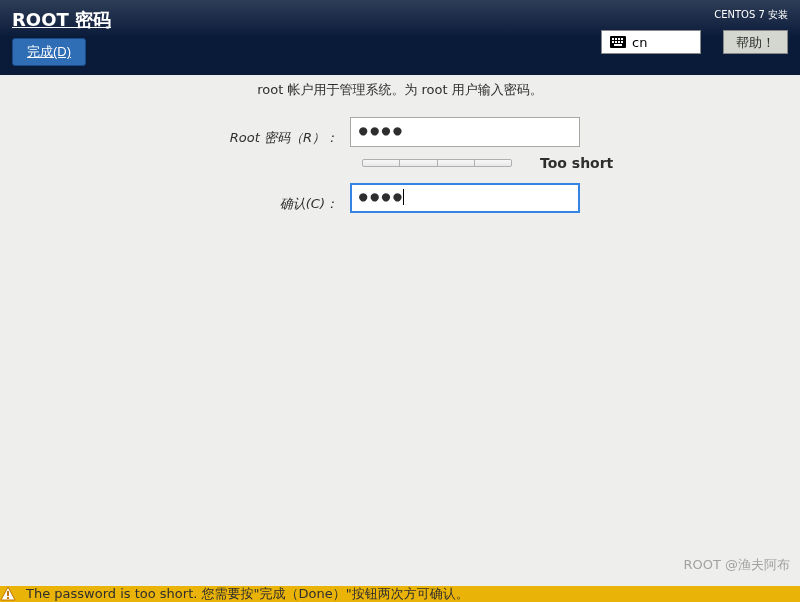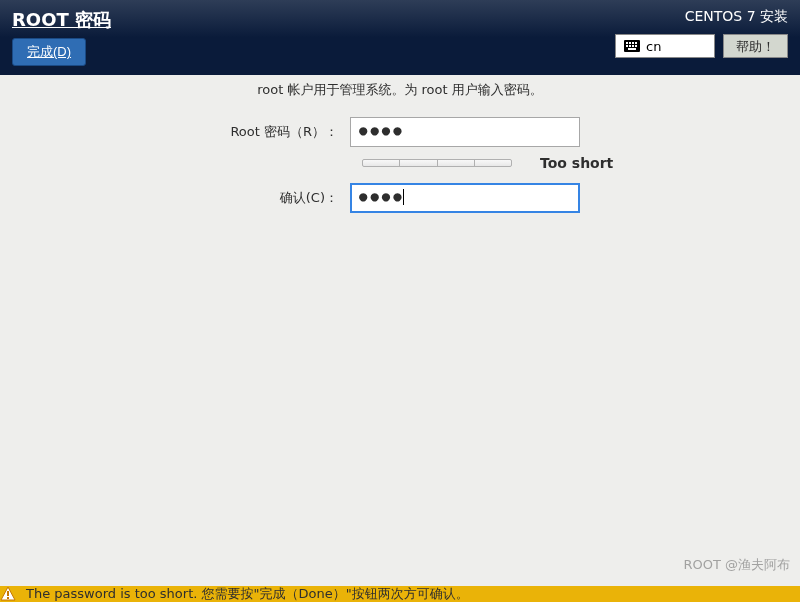--- a/index.html
+++ b/index.html
@@ -33,25 +33,25 @@
       background: #2f6db4;
       color: #fff;
       border: 1px solid #1a4a85;
       border-radius: 3px;
       padding: 4px 14px;
       font-size: 13px;
       cursor: pointer;
     }
     .header-right { display: flex; flex-direction: column; align-items: flex-end; }
     .installer-title {
-      font-size: 14px;
+      font-size: 10px;
       color: #fff;
       margin-bottom: 8px;
     }
-    .header-controls { display: flex; gap: 8px; padding-left: 12px; }
+    .header-controls { display: flex; gap: 22px; padding-left: 12px; }
     .lang-indicator {
       background: #fff;
       color: #000;
       padding: 3px 8px;
       display: flex;
       align-items: center;
       gap: 6px;
       min-width: 100px;
       height: 24px;
       border: 1px solid #888;
@@ -75,22 +75,23 @@
       padding: 6px 30px;
       color: #2e2e2e;
     }
     .desc {
       text-align: center;
       font-size: 13px;
       margin-bottom: 18px;
     }
     .form-row {
       display: flex;
-      align-items: center;
+      align-items: flex-end;
       margin-bottom: 8px;
+      font-style: italic;
     }
     .form-label {
       width: 320px;
       text-align: right;
       padding-right: 12px;
       font-size: 13px;
     }
     .form-input-wrap {
       width: 230px;
       position: relative;

